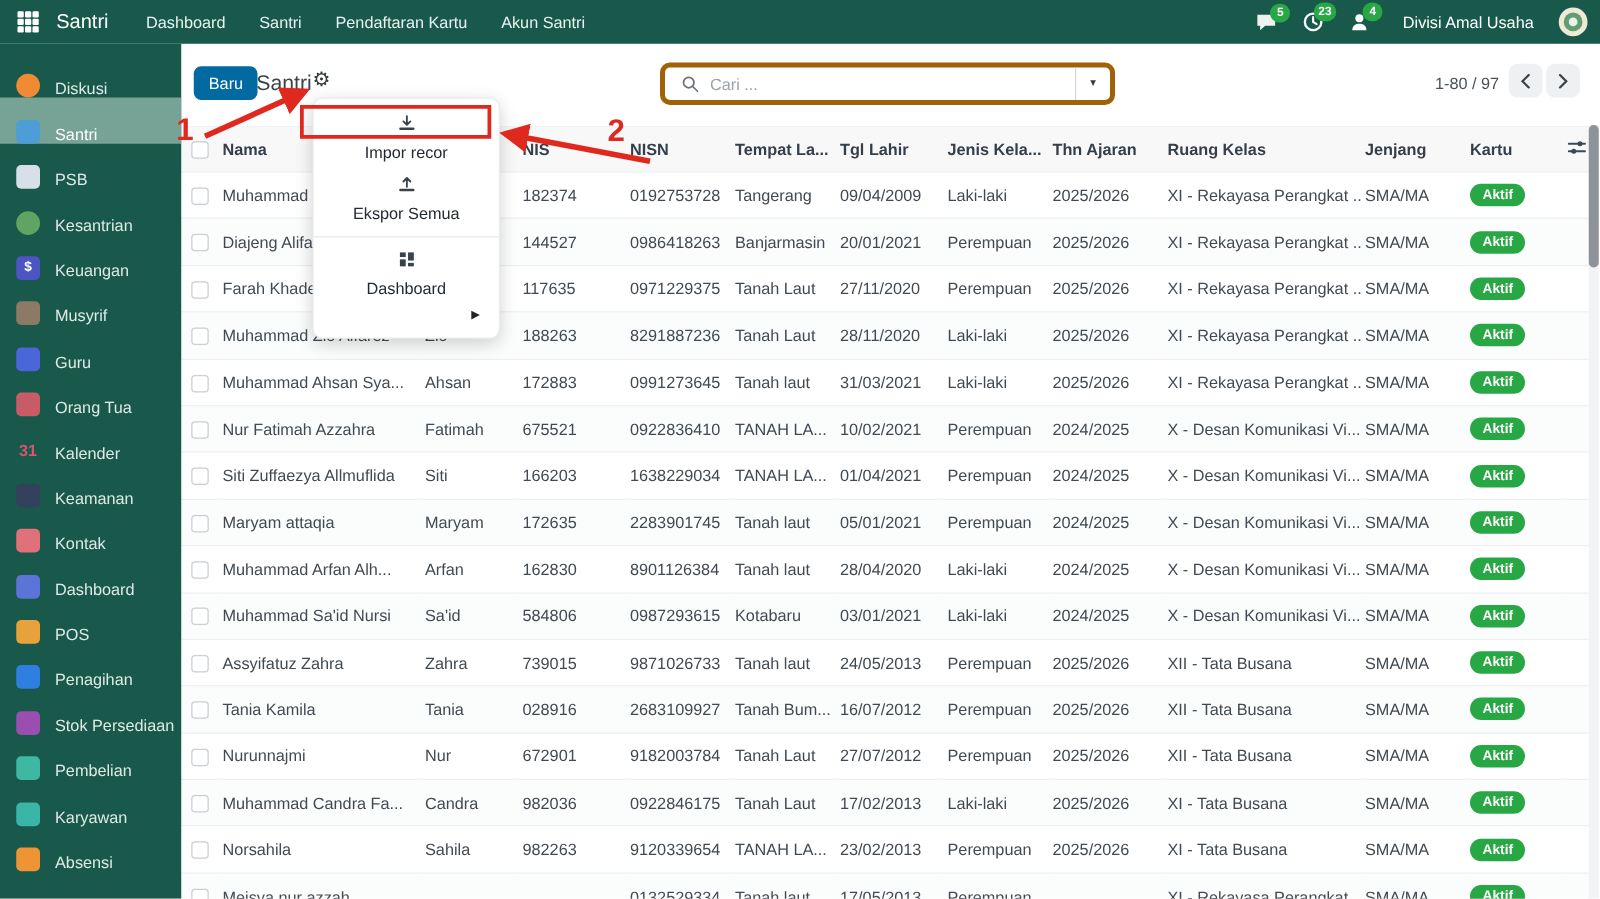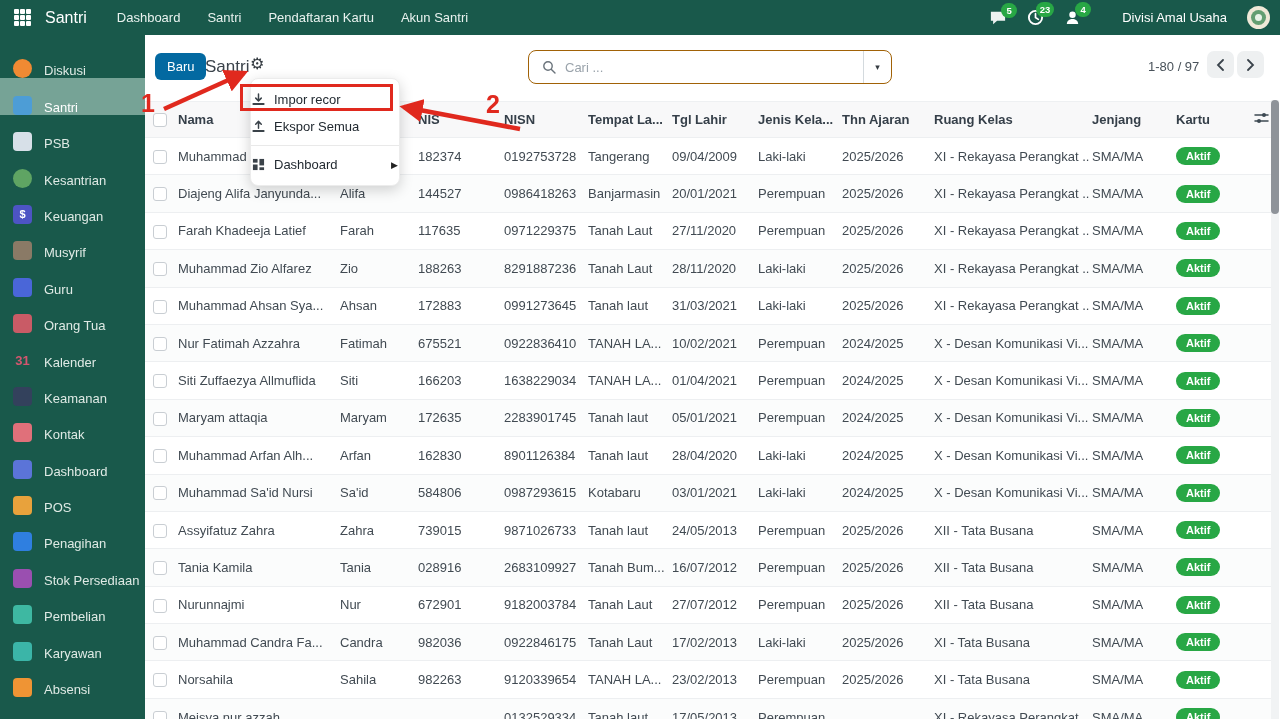--- a/index.html
+++ b/index.html
@@ -13,21 +13,21 @@
                grid-template-columns:repeat(3,1fr); gap:1.5px; cursor:pointer; }
   .grid-icon i { background:#fff; border-radius:1px; }
   .brand { color:#fff; font-size:16px; margin-right:30px; cursor:pointer; }
   .nav-link { color:#e9f2ef; font-size:13px; margin-right:27px; cursor:pointer; }
   .nav-right { margin-left:auto; display:flex; align-items:center; gap:20px; }
   .notif { position:relative; cursor:pointer; display:flex; align-items:center; }
   .notif svg { display:block; }
   .notif .count { position:absolute; top:-7px; right:-10px; background:#28a745; color:#fff;
                   min-width:16px; height:15px; border-radius:8px; font-size:9.5px; font-weight:bold;
                   display:flex; align-items:center; justify-content:center; padding:0 4px; }
-  .user-label { color:#fff; font-size:13px; margin-left:21px; }
+  .user-label { color:#fff; font-size:13px; margin-left:6px; }
   .avatar { width:23px; height:23px; border-radius:50%; background:#efe9d8; position:relative;
             cursor:pointer; overflow:hidden; }
   .avatar i { position:absolute; left:4px; top:4px; width:15px; height:15px; border-radius:50%;
               background:#4a9160; opacity:.85; }
   .avatar b { position:absolute; left:8px; top:8px; width:7px; height:7px; border-radius:50%;
               background:#e8f3e9; }
 
   
   .sidebar { position:absolute; top:35px; left:0; width:145px; height:684px; background:#19594b;
              z-index:20; padding-top:7px; overflow:hidden; }
@@ -43,21 +43,21 @@
   .content { position:absolute; left:145px; top:35px; width:1135px; height:684px; background:#fff; }
 
   .btn-new { position:absolute; left:10px; top:18px; background:#0369a1; color:#fff; border:none;
              border-radius:6px; font-family:inherit; font-size:13px; font-weight:normal;
              padding:6px 12px; cursor:pointer;text-align:center; }
   .page-title { position:absolute; left:60px; top:22px; font-size:17px; color:#3b434b; font-weight:500; }
   .gear { position:absolute; left:105px; top:19px; font-family:"DejaVu Sans", sans-serif;
           font-size:16px; color:#343b41; cursor:pointer; }
 
   .search-box { position:absolute; left:383px; top:15px; width:364px; height:34px;
-                border:1px solid #a16207; border-radius:8px; background:#fff;
+                border:4px solid #a16207; border-radius:8px; background:#fff;
                 display:flex; align-items:center; }
   .search-box .mag { margin:0 9px 0 13px; display:flex; }
   .search-box .ph { color:#9aa3ab; font-size:13px; flex:1; }
   .search-caret { width:28px; height:100%; border-left:1px solid #d4dade; display:flex;
                   align-items:center; justify-content:center; cursor:pointer;
                   font-family:"DejaVu Sans", sans-serif; font-size:9px; color:#343b41; }
 
   .page-count { position:absolute; left:1003px; top:24px; font-size:13px; color:#49525a; }
   .pg-btn { position:absolute; top:16px; width:27px; height:27px; background:#eef0f1; border:none;
             border-radius:7px; display:flex; align-items:center; justify-content:center; cursor:pointer; }
@@ -73,22 +73,22 @@
   .c-check { text-align:center; padding:0; }
   .checkbox { display:inline-block; width:14px; height:14px; border:1px solid #c9ced3;
               border-radius:3px; background:#fff; vertical-align:middle; cursor:pointer; }
   .badge { display:inline-block; background:#28a745; color:#fff; font-size:11px; font-weight:bold;
            padding:3px 10px; border-radius:10px; }
   .th-filter { padding:0; text-align:center; cursor:pointer; }
 
   
   .menu { position:absolute; left:105px; top:43px; width:150px; background:#fff; border-radius:8px;
           border:1px solid #ececec; box-shadow:0 4px 14px rgba(0,0,0,.18); padding:7px 0; z-index:40; }
-  .menu-item { display:flex; align-items:center; gap:9px; padding:6px 1px; font-size:13px;
-               color:#222a31; cursor:pointer; }
+  .menu-item { display:flex; align-items:center; gap:9px; padding:6px 15px; font-size:13px;
+               color:#222a31; cursor:pointer;flex-direction:column; }
   .menu-item svg { flex:0 0 auto; }
   .menu-sep { height:1px; background:#e9e9e9; margin:5px 0; }
   .submenu-caret { margin-left:auto; font-family:"DejaVu Sans", sans-serif; font-size:9px; color:#222; }
 
   
   .red-rect { position:absolute; left:95px; top:49px; width:153px; height:27px;
               border:3px solid #e0291e; z-index:45; pointer-events:none; }
   .annot { position:absolute; inset:0; width:1280px; height:719px; z-index:60; pointer-events:none; }
 
   

